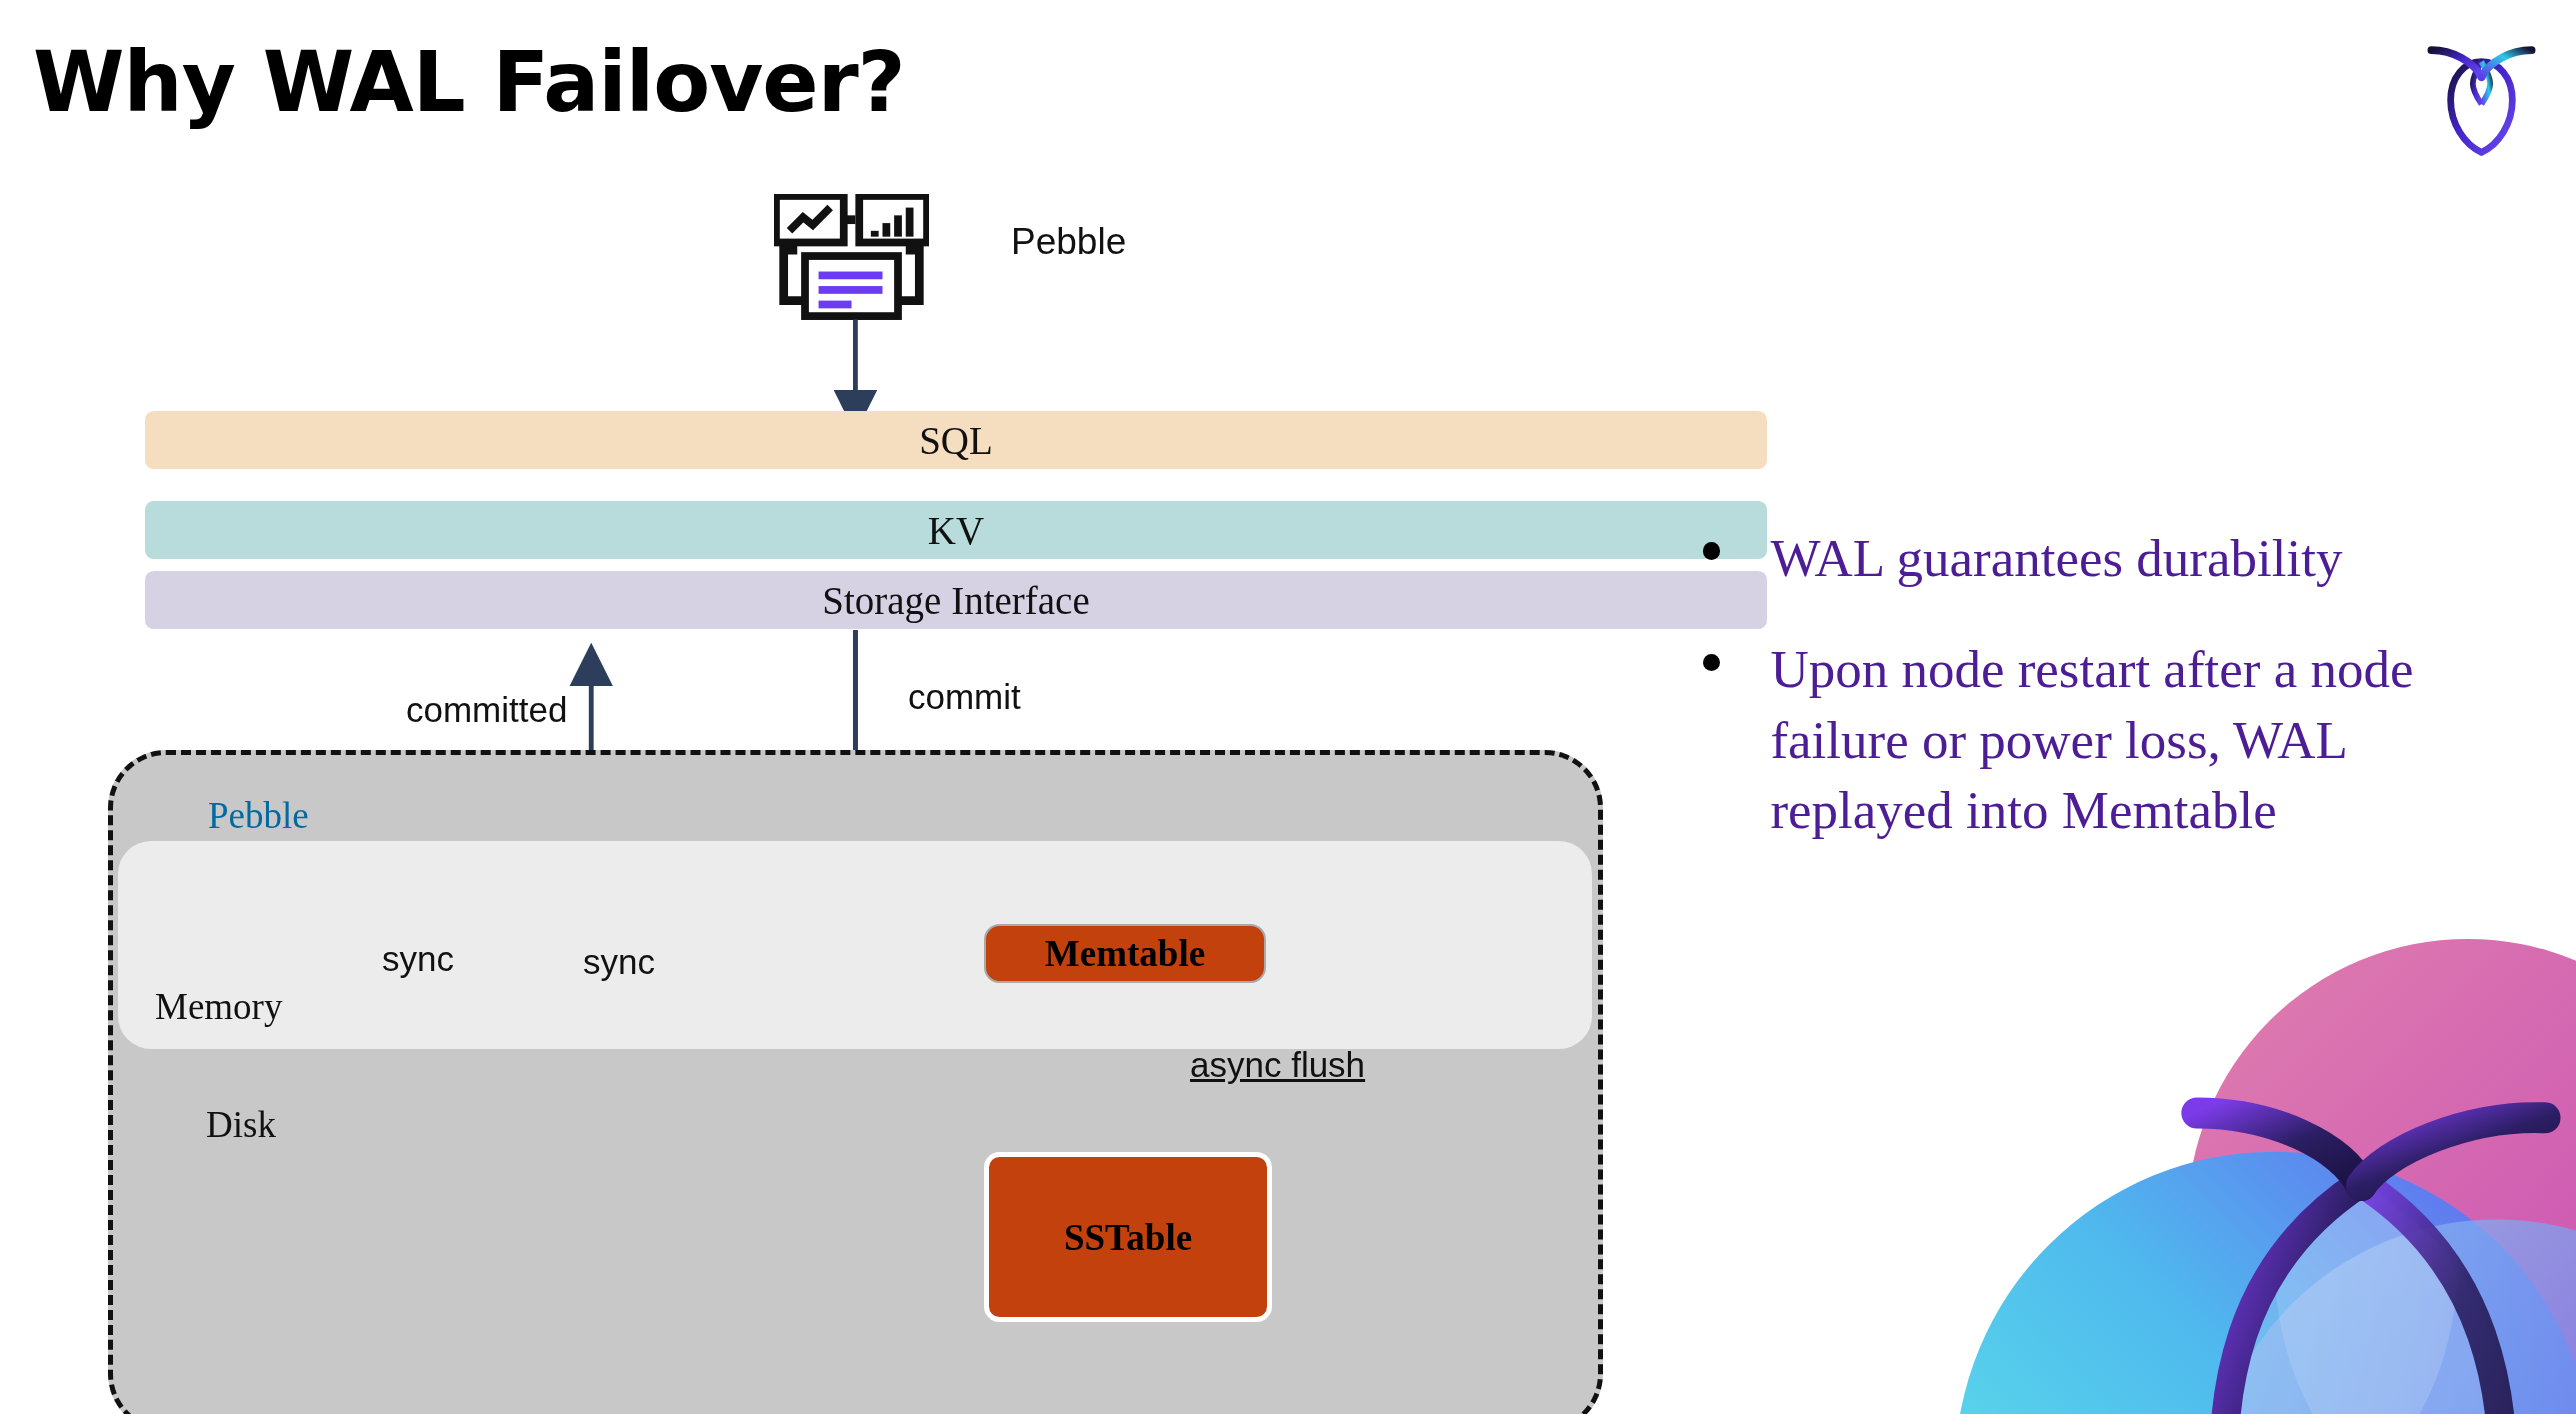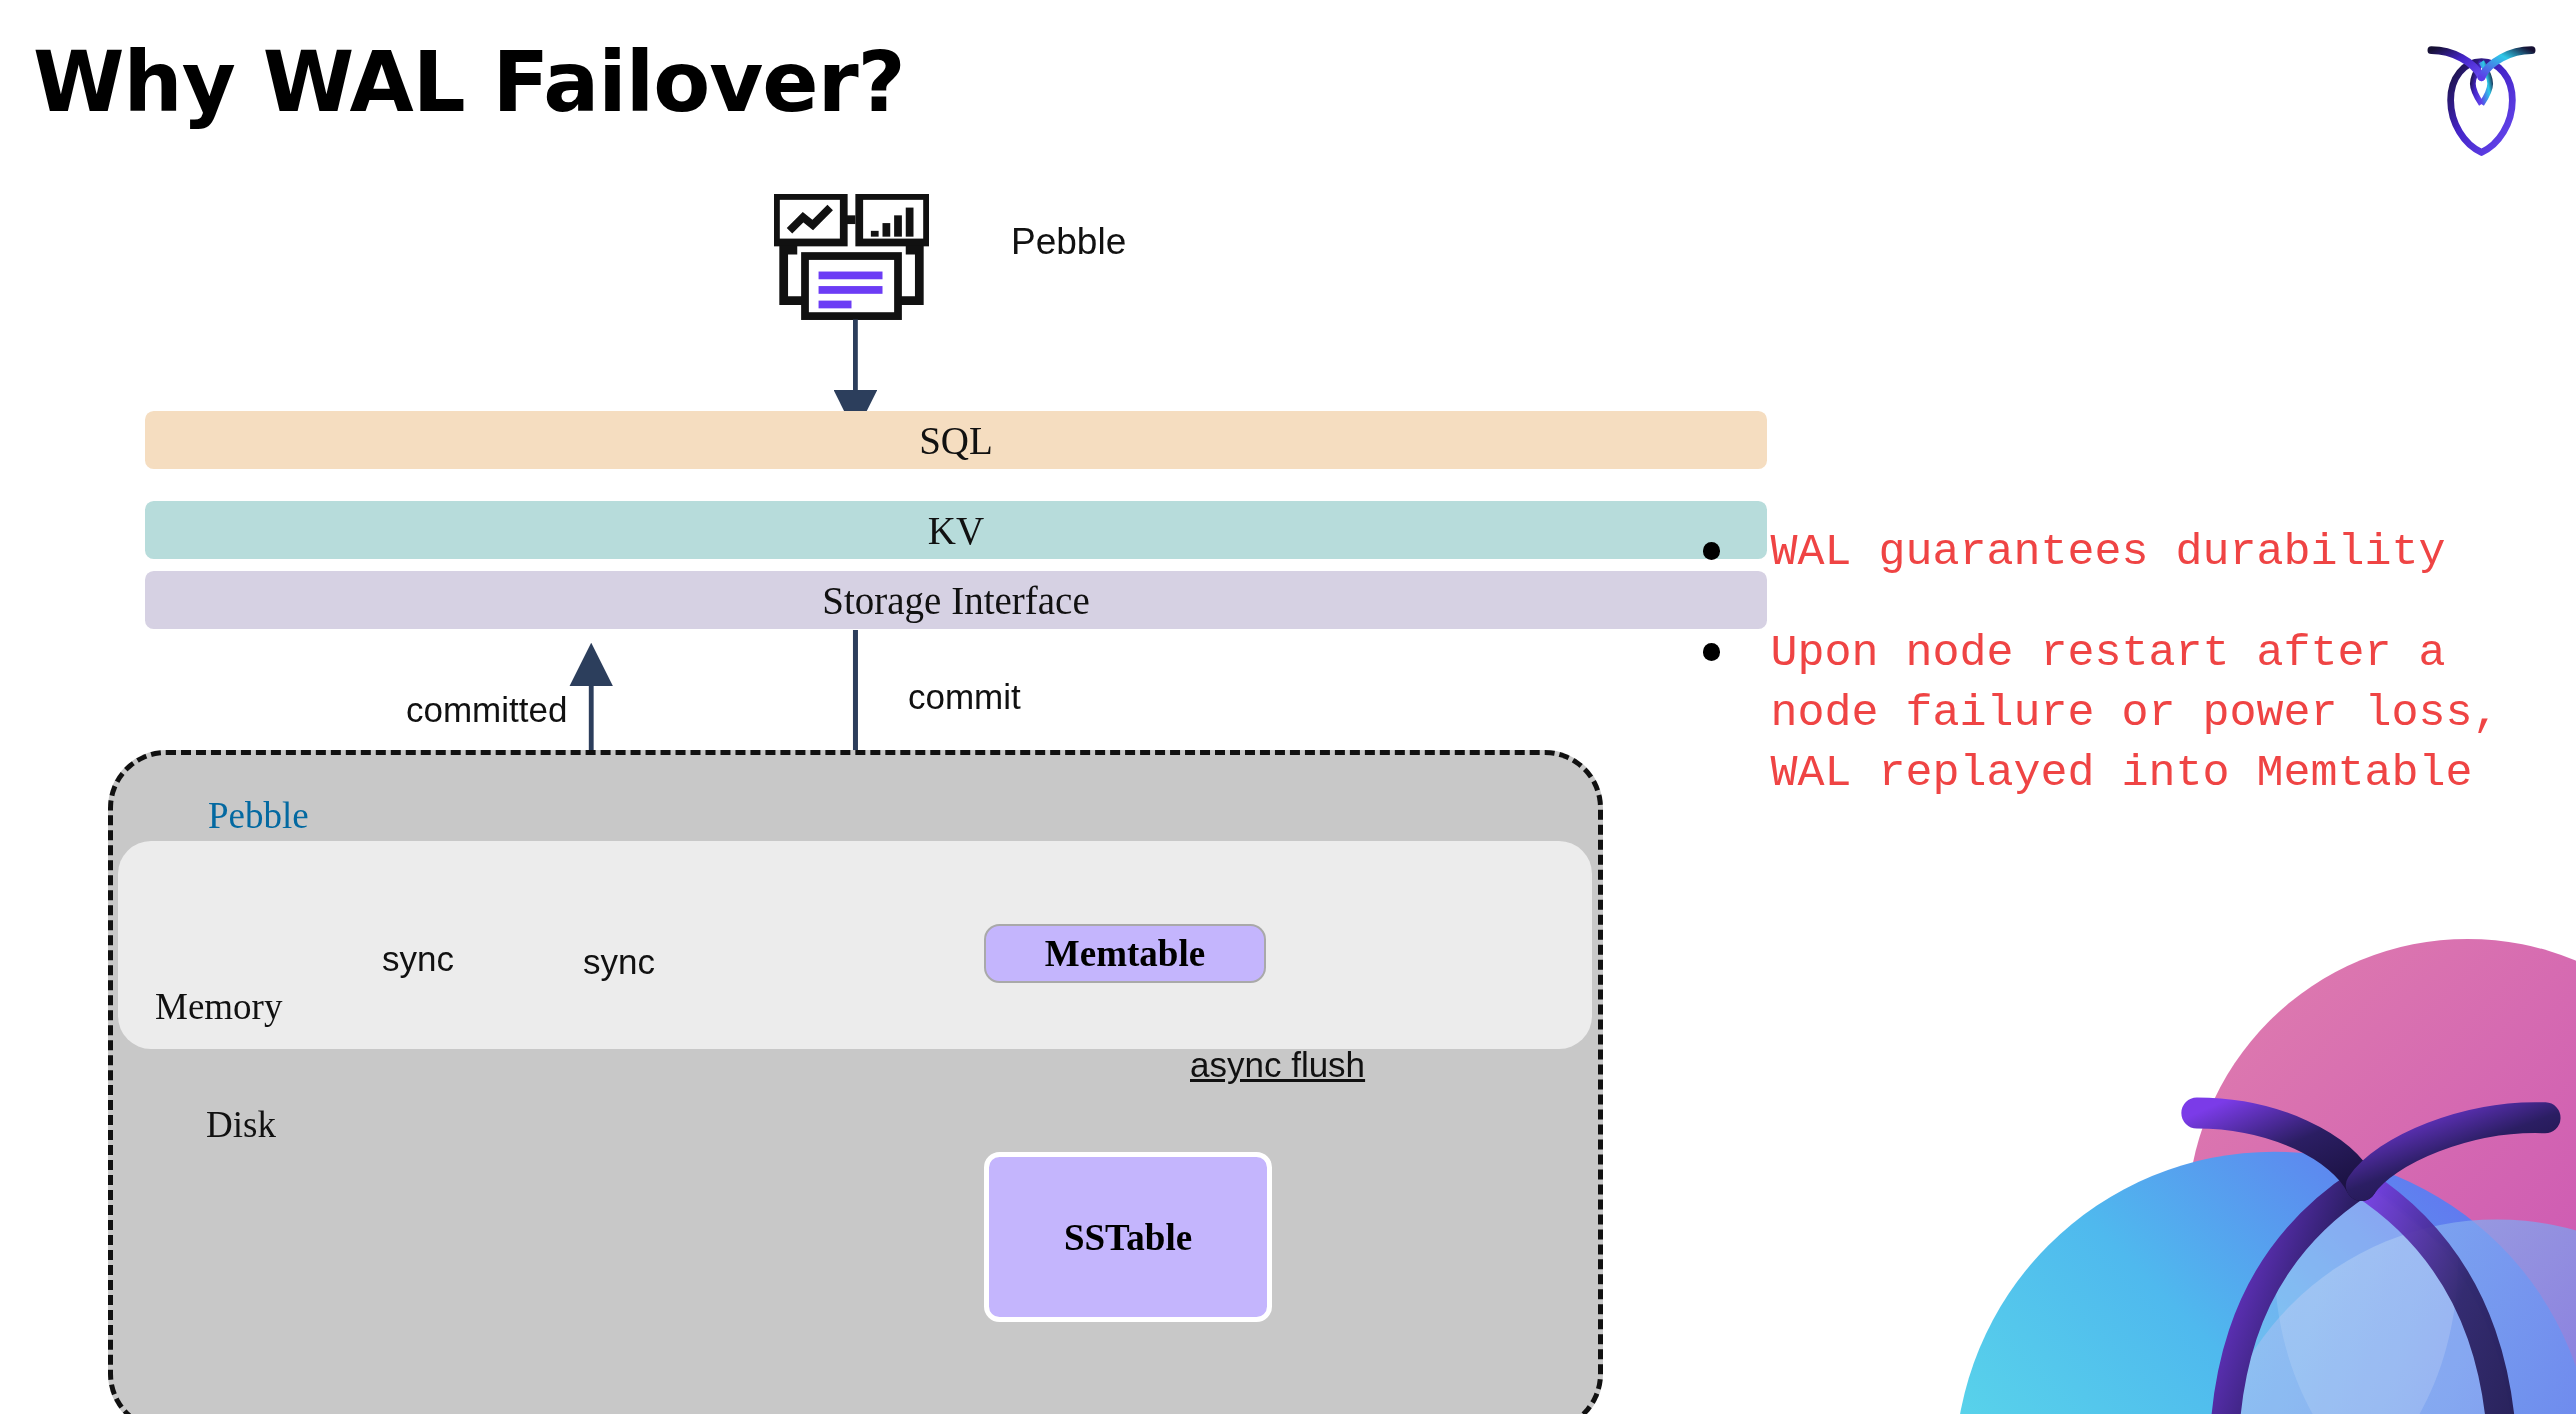--- a/index.html
+++ b/index.html
@@ -54,21 +54,21 @@
     position:absolute; left:118px; top:841px; width:1474px; height:208px;
     background:#ECECEC; border-radius:33px;
   }
   #memory-label{position:absolute; left:155px; top:985px;
      font-family:"Liberation Serif",serif; font-size:37px; color:#111;}
   #disk-label{position:absolute; left:206px; top:1103px;
      font-family:"Liberation Serif",serif; font-size:37px; color:#111;}
 
   .node-box{
     position:absolute; display:flex; align-items:center; justify-content:center;
-    background:#c4b5fd; border-radius:15.5px;
+    background:#c2410c; border-radius:15.5px;
     font-family:"Liberation Serif",serif; font-weight:bold; font-size:37px; color:#000;
   }
   #node-memtable{left:984px; top:924px; width:278px; height:55px;
      border:2.9px solid #A9A9A9;}
   #node-wal{left:449px; top:1089px; width:180px; height:160px;
      border:5.8px solid #fff;}
   #node-sstable{left:984px; top:1152px; width:278px; height:160px;
      border:5.8px solid #fff;}
 
   .edge-label{position:absolute; font-family:"Liberation Sans",sans-serif;
@@ -77,22 +77,22 @@
   #lbl-commit{left:908px; top:677px;}
   #lbl-sync-1{left:382px; top:939px;}
   #lbl-sync-2{left:583px; top:942px;}
   #lbl-async{left:1190px; top:1045px;text-decoration:underline;}
 
   
   #bullets{position:absolute; left:1703px; top:523px; width:813px;}
   .bullet-row{display:flex; align-items:flex-start; margin-bottom:41px;}
   .bullet-dot{width:17.4px; height:17.4px; border-radius:50%; background:#000;
      margin-top:19.4px; margin-right:50px; flex:0 0 auto;}
-  .bullet-text{font-family:Liberation Mono, monospace; font-size:45px;
-     line-height:1.33; color:#ef4444;}
+  .bullet-text{font-family:Liberation Serif, serif; font-size:53px;
+     line-height:1.33; color:#4c1d95;}
 </style>
 </head>
 <body>
 
 <div id="slide-title">Why WAL Failover?</div>
 
 <div id="brand-logo">
   <svg viewBox="0 0 140 140" width="135" height="135">
     <defs>
       <linearGradient id="lg1" x1="0" y1="0" x2="1" y2="1">

